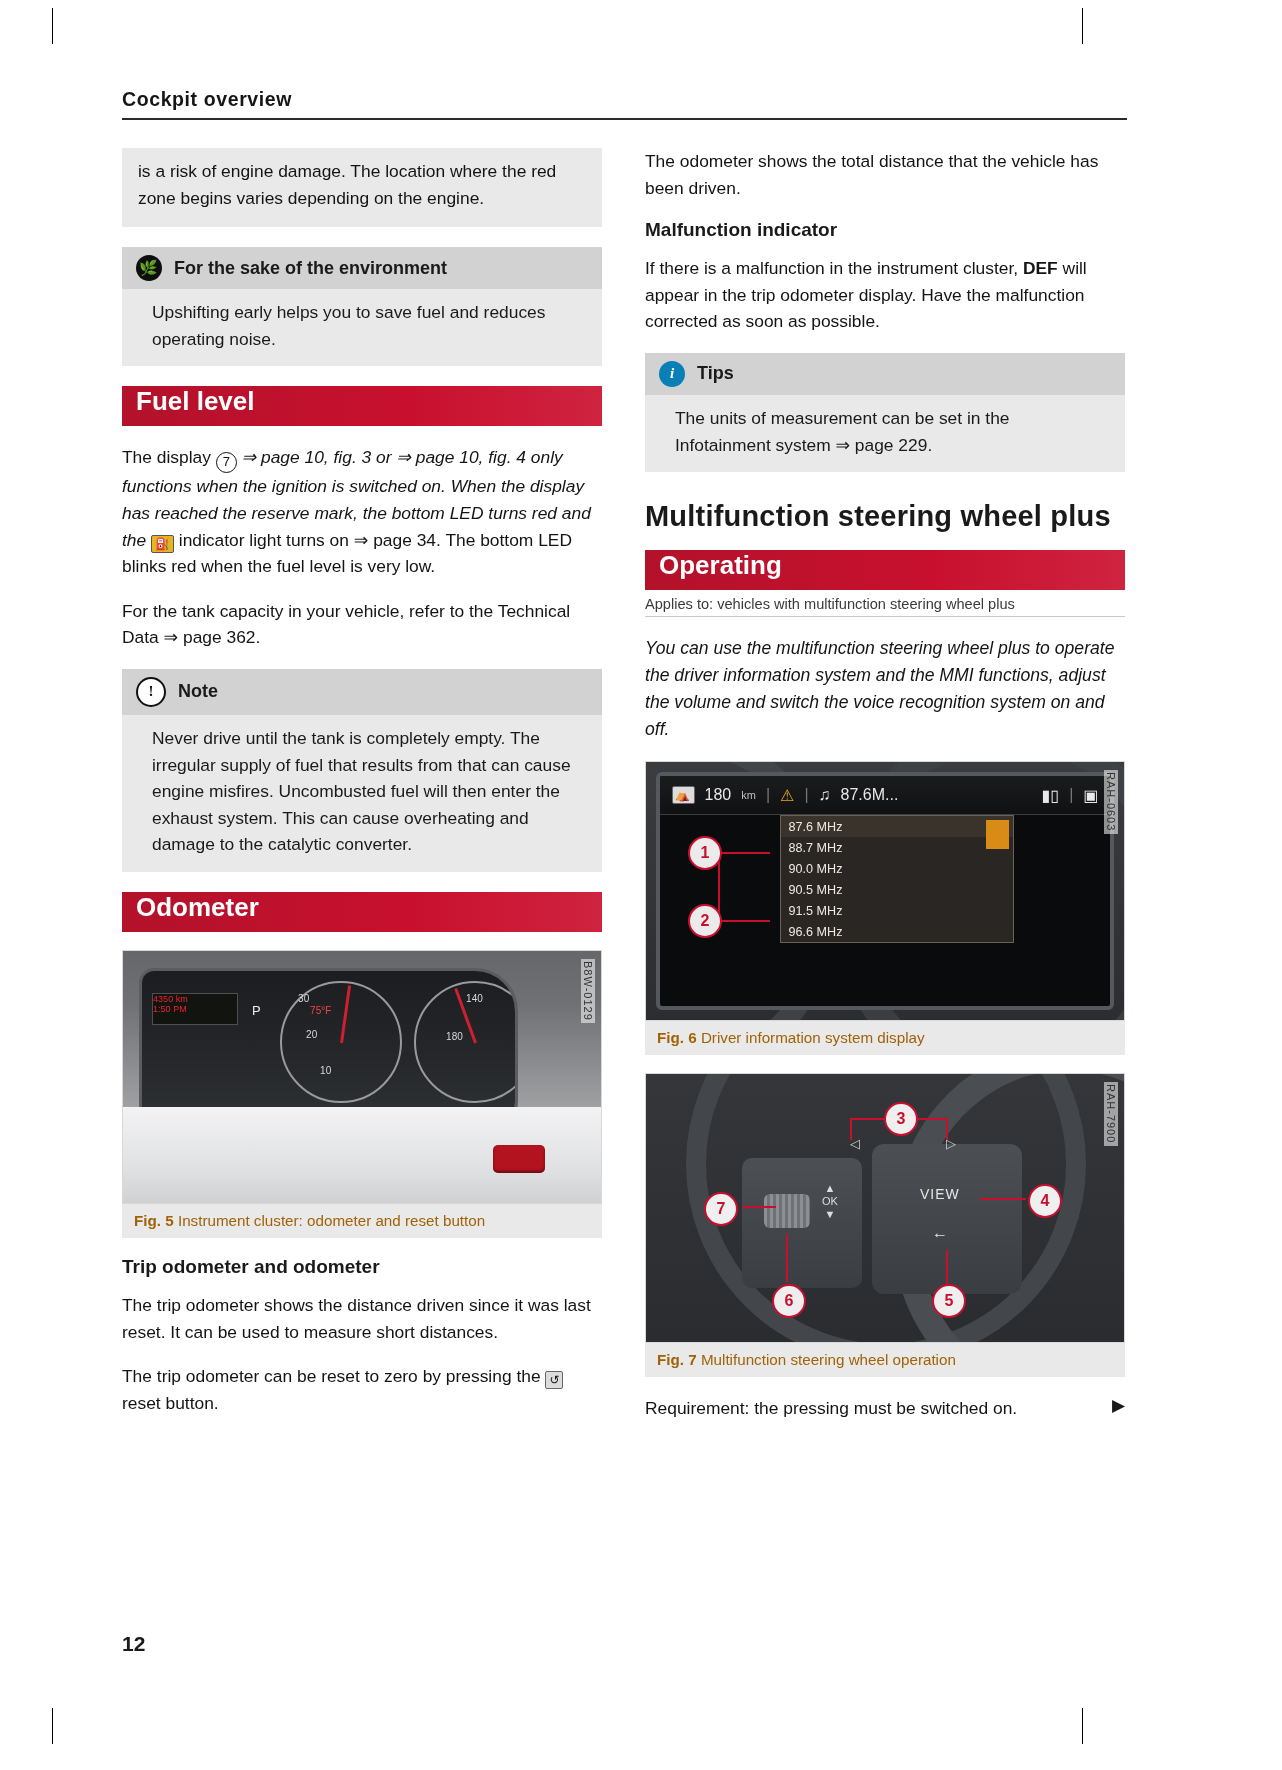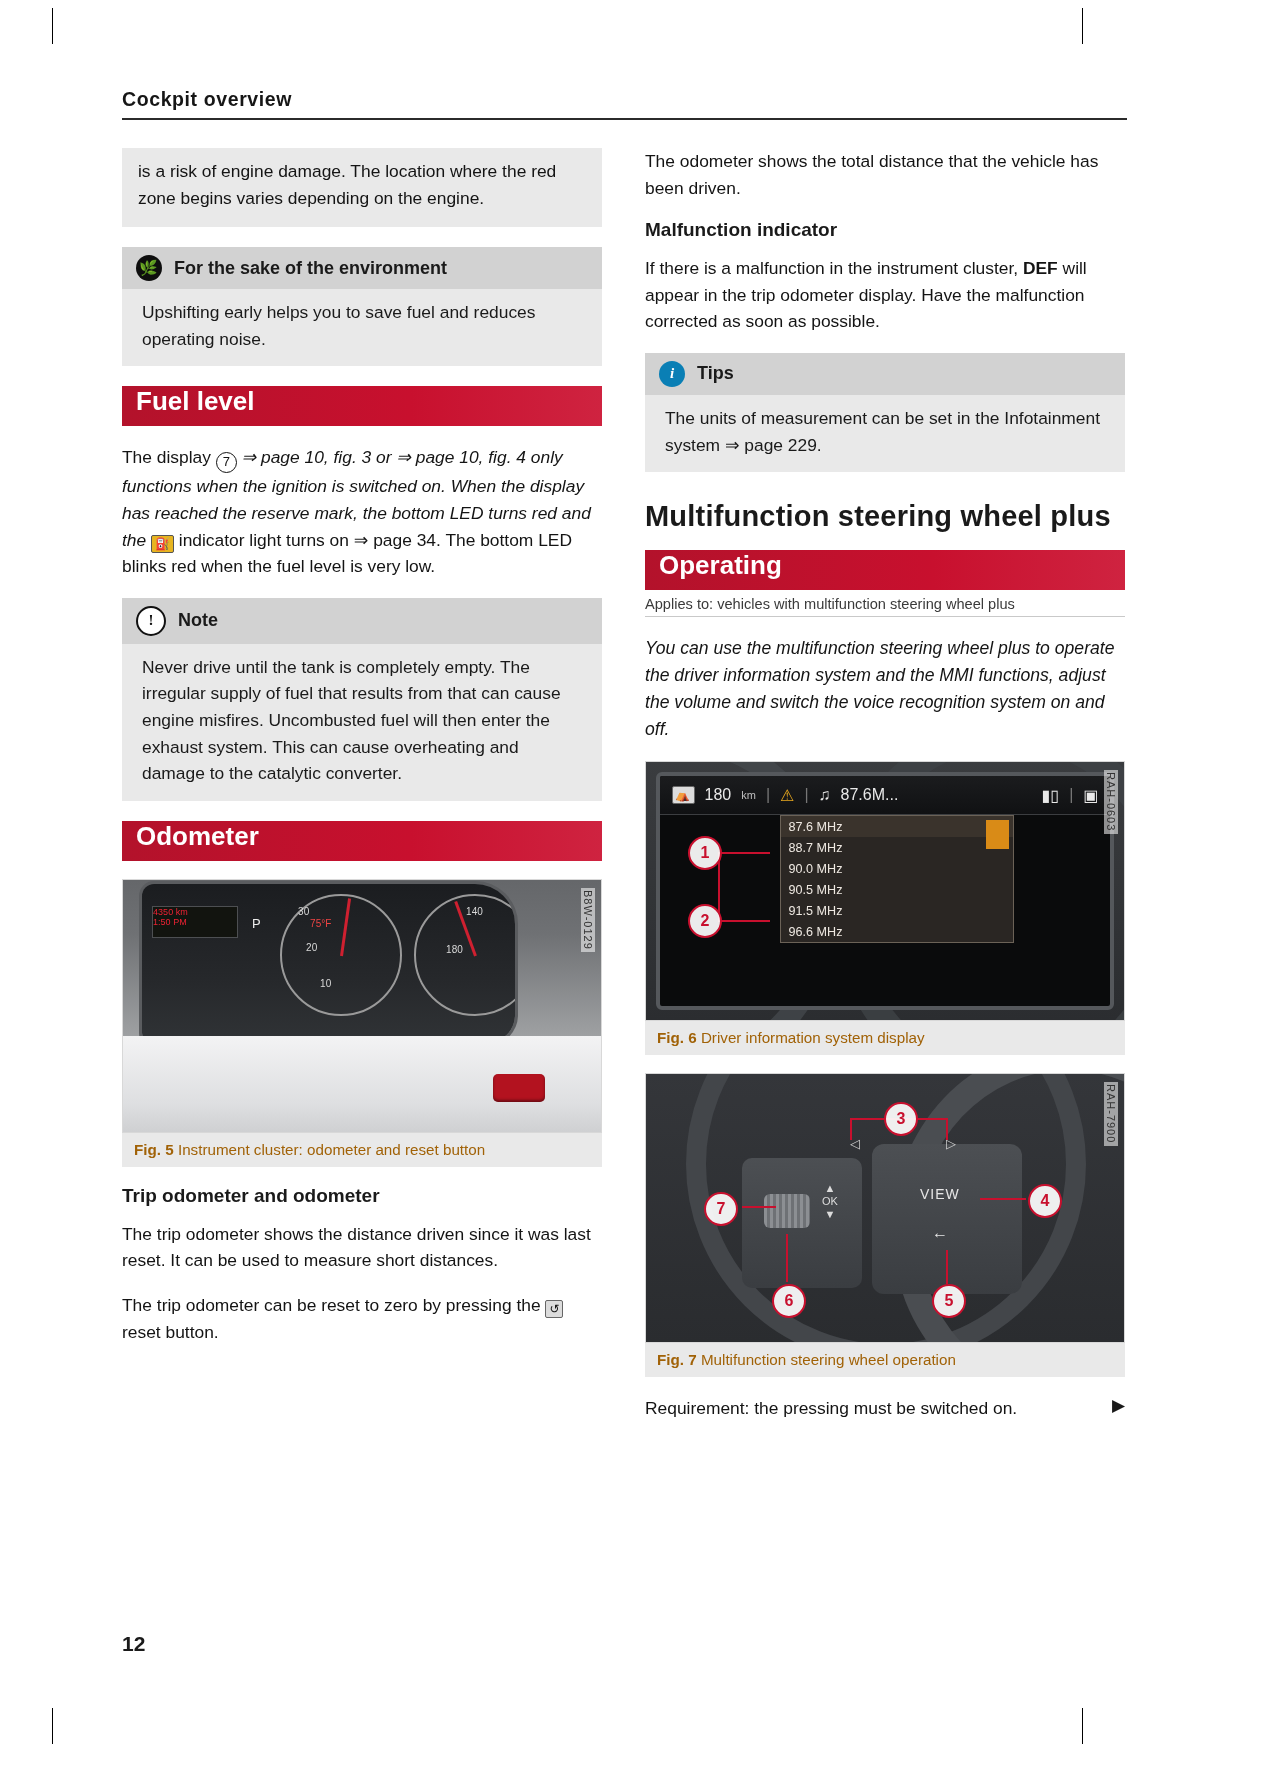--- a/index.html
+++ b/index.html
@@ -68,21 +68,21 @@
   .ref { font-style: italic; }
   .bold { font-weight: bold; }
 
   
   .notice {
     background: #e9e9e9;
     margin: 0 0 20px 0;
     padding: 0;
   }
   .notice .body {
-    padding: 10px 16px 14px 20px;
+    padding: 10px 16px 14px 30px;
     font-size: 17.4px;
     line-height: 26.6px;
   }
   .notice-head {
     display: flex;
     align-items: center;
     gap: 12px;
     background: #d2d2d2;
     padding: 8px 14px;
     font-weight: bold;
@@ -184,21 +184,21 @@
     background: linear-gradient(180deg,#6d6f72 0%,#86888b 26%,#c7c8ca 36%,#e3e4e6 60%,#f2f2f3 100%);
     position: relative;
   }
   .cluster .hood {
     position: absolute; left: -6%; top: -46%;
     width: 112%; height: 150%;
     border-radius: 50%;
     background: linear-gradient(180deg,#4f5154 0%,#6f7174 45%,#9b9d9f 70%,#cdced0 100%);
   }
   .cluster .glass {
-    position: absolute; left: 4%; top: 4px;
+    position: absolute; left: 4%; top: 20px;
     width: 78%; height: 159px;
     border-radius: 12px 40px 28px 10px;
     background: linear-gradient(180deg,#1b1d20 0%,#26282b 60%,#303336 100%);
     box-shadow: 0 0 0 3px #5a5c5f;
     overflow: hidden;
   }
   .cluster .dial {
     position: absolute;
     top: 10px;
     width: 118px; height: 118px;
@@ -466,20 +466,21 @@
         <span class="icon-circle icon-env">🌿</span>
         <span>For the sake of the environment</span>
       </div>
       <div class="body">Upshifting early helps you to save fuel and reduces operating noise.</div>
     </div>
 
     <div class="red-bar">Fuel level</div>
 
     <p><span>The display </span><span class="circnum">7</span><span class="ref"> ⇒ page 10, fig. 3 or ⇒ page 10, fig. 4 only functions when the ignition is switched on. When the display has reached the reserve mark, the bottom LED turns red and the </span><span class="glyph">⛽</span><span> indicator light turns on ⇒ page 34. The bottom LED blinks red when the fuel level is very low.</span></p>
 
+    <p>For the tank capacity in your vehicle, refer to the Technical Data ⇒ page 362.</p>
 
     <div class="notice">
       <div class="notice-head">
         <span class="icon-circle icon-note">!</span>
         <span>Note</span>
       </div>
       <div class="body">Never drive until the tank is completely empty. The irregular supply of fuel that results from that can cause engine misfires. Uncombusted fuel will then enter the exhaust system. This can cause overheating and damage to the catalytic converter.</div>
     </div>
 
     <div class="red-bar">Odometer</div>

